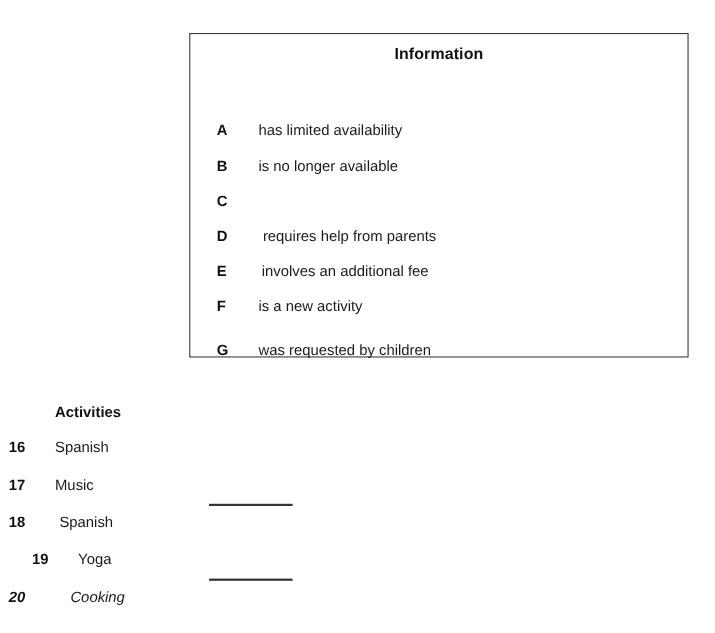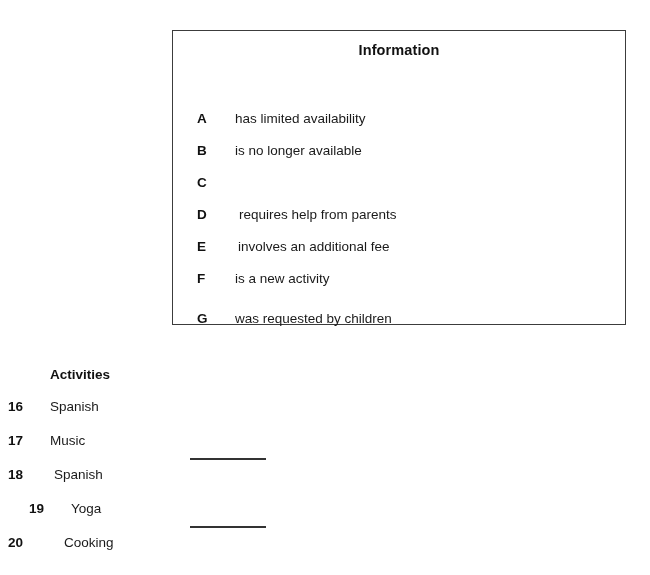--- a/index.html
+++ b/index.html
@@ -169,19 +169,19 @@
     <span class="activity-label" style="left:54px;">Spanish</span>
 
   </div>
 
   <div class="activity-row" style="top:141px;margin-left:21px;">
     <span class="activity-number">19</span>
     <span class="activity-label" style="left:50px;">Yoga</span>
 
   </div>
 
-  <div class="activity-row" style="top:175px;">
+  <div class="activity-row" style="top:175px;font-style:italic;">
     <span class="activity-number">20</span>
     <span class="activity-label" style="left:64px;">Cooking</span>
 
   </div>
 
 </div>
 
 </body></html>

